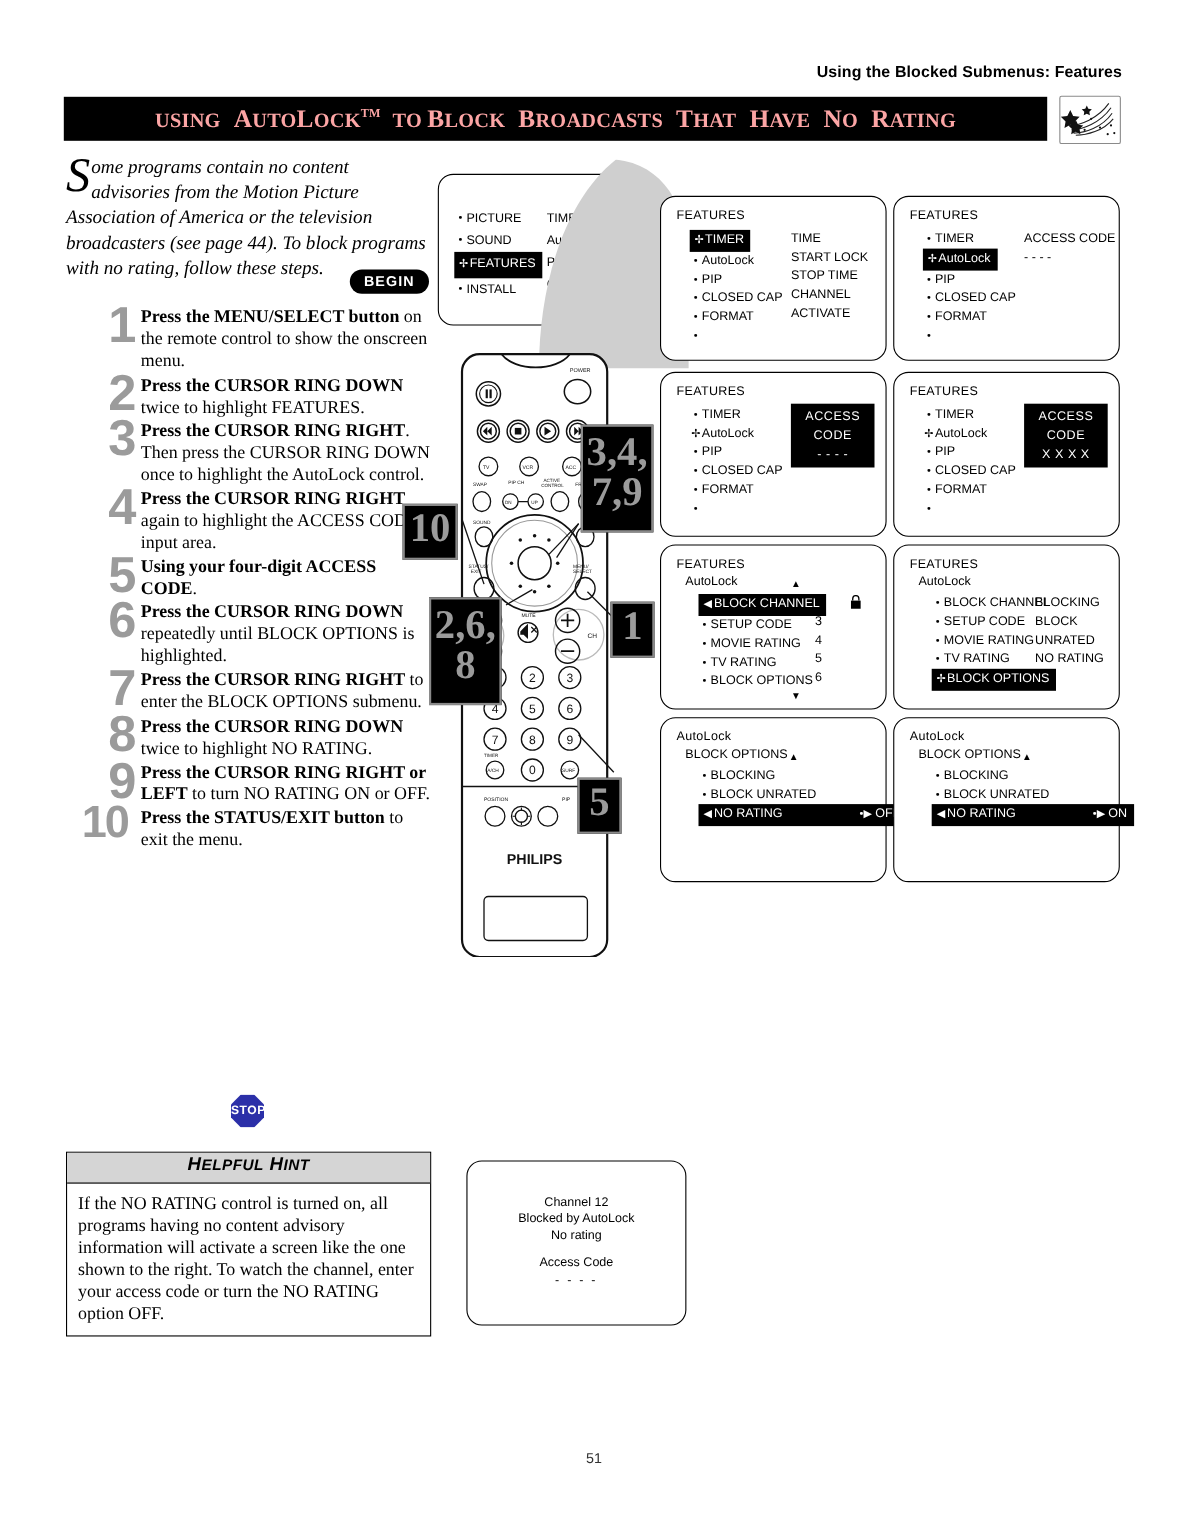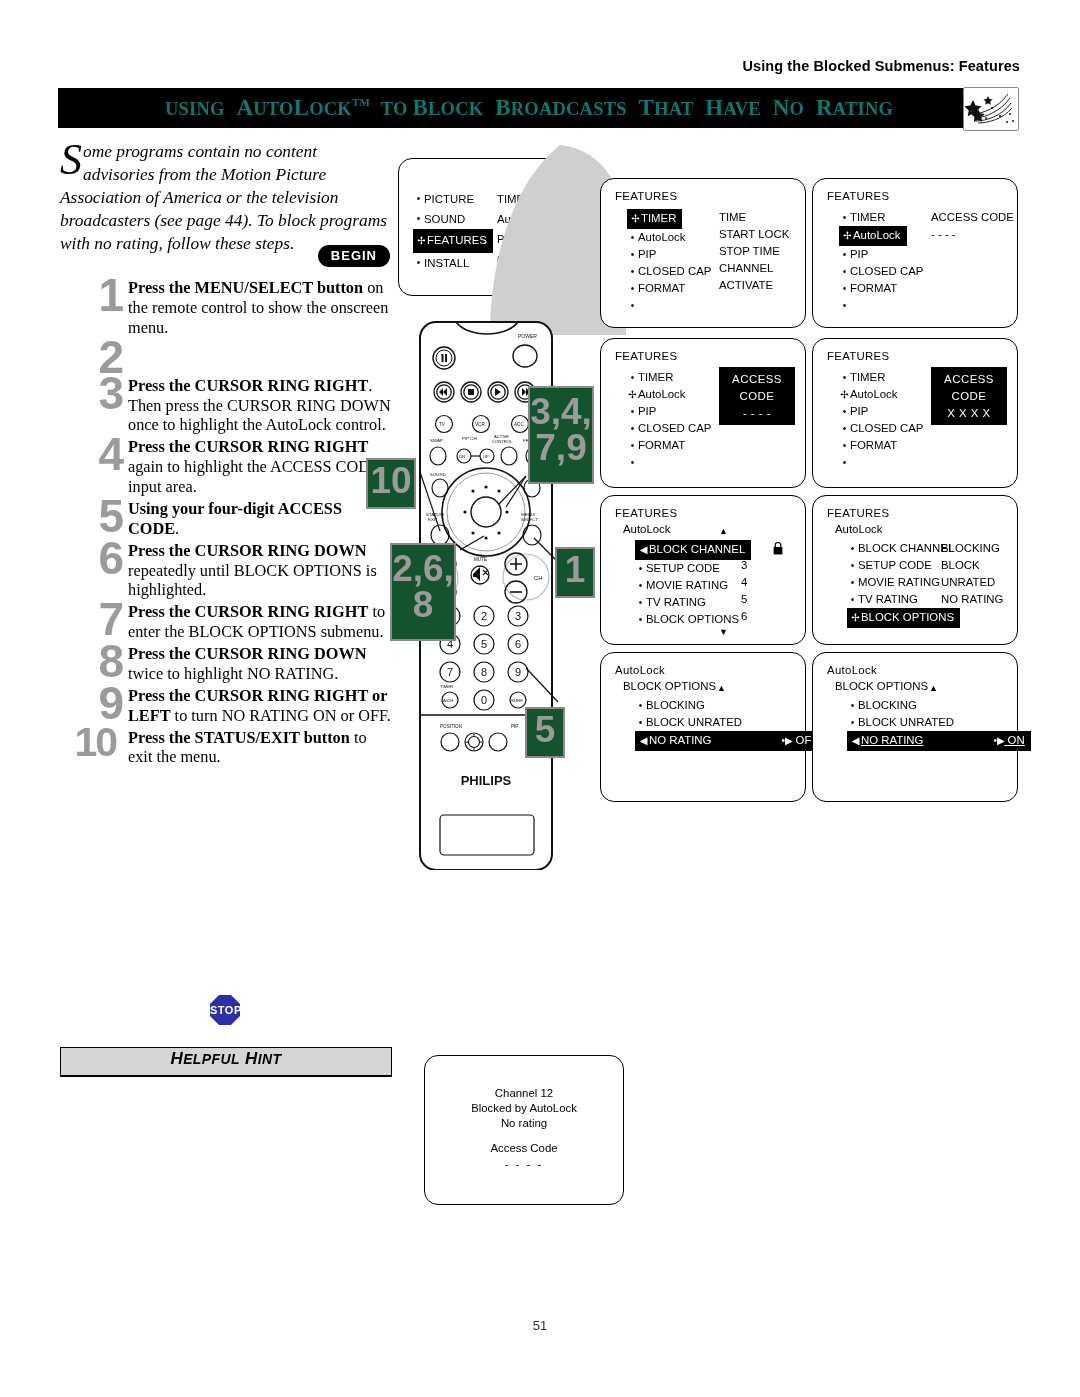--- a/index.html
+++ b/index.html
@@ -14,22 +14,22 @@
 
   
   .running-head{
     position:absolute;left:0;top:58px;width:1020px;
     text-align:right;
     font-family:"Liberation Sans", sans-serif;
     font-weight:bold;font-size:14.5px;letter-spacing:.1px;color:#000;
   }
   .title-bar{
     position:absolute;left:58px;top:88px;width:894px;height:40px;
-    background:#000;color:#0f766e;
-    display:flex;align-items:center;justify-content:center;padding-left:24px;
+    background:#000;color:#fca5a5;
+    display:flex;align-items:center;justify-content:center;
   }
   .title-bar .t{
     font-family:"Liberation Serif", serif;
     font-weight:bold;font-size:23px;letter-spacing:.2px;
     white-space:nowrap;
   }
   .title-bar .t .sc{font-size:18.5px;}
   .title-bar .t sup{font-size:11px;vertical-align:super;}
   .title-icon{
     position:absolute;left:963px;top:87px;width:54px;height:42px;
@@ -108,22 +108,22 @@
   .acbox{position:absolute;background:#000;color:#fff;text-align:center;
     font-size:11.4px;line-height:17px;padding-top:4px;letter-spacing:.5px;}
 
   
   #blocked{left:424px;top:1055px;width:198px;height:148px;}
   #blocked .b{position:absolute;left:0;right:0;text-align:center;font-size:11.4px;line-height:15px;}
 
   
   .remote-wrap{position:absolute;left:398px;top:300px;width:200px;height:570px;}
   .callout{
-    position:absolute;border:2px solid #8a8a8a;background:#14532d;
-    font-family:Liberation Sans, sans-serif;font-weight:bold;
+    position:absolute;border:2px solid #8a8a8a;background:#000000;
+    font-family:Liberation Serif, serif;font-weight:bold;
     color:#9b9b9b;text-align:center;line-height:.98;
   }
   #co-3479{left:528px;top:386px;width:62px;height:88px;font-size:37px;padding-top:6px;}
   #co-10{left:366px;top:458px;width:46px;height:44px;font-size:37px;padding-top:3px;}
   #co-268{left:390px;top:543px;width:62px;height:88px;font-size:37px;padding-top:6px;}
   #co-1{left:555px;top:547px;width:36px;height:44px;font-size:37px;padding-top:3px;}
   #co-5{left:525px;top:707px;width:36px;height:44px;font-size:37px;padding-top:3px;}
 
   .pagenum{
     position:absolute;left:0;top:1318px;width:1080px;text-align:center;
@@ -176,20 +176,21 @@
     <span class="begin">BEGIN</span>
   </div>
 
   <div class="steps" id="steps">
       <div class="step">
         <div class="num">1</div>
         <div class="txt"><b>Press the MENU/SELECT button</b> on the remote control to show the onscreen menu.</div>
       </div>
       <div class="step">
         <div class="num">2</div>
+        <div class="txt"><b>Press the CURSOR RING DOWN</b> twice to highlight FEATURES.</div>
       </div>
       <div class="step">
         <div class="num">3</div>
         <div class="txt"><b>Press the CURSOR RING RIGHT</b>. Then press the CURSOR RING DOWN once to highlight the AutoLock control.</div>
       </div>
       <div class="step">
         <div class="num">4</div>
         <div class="txt"><b>Press the CURSOR RING RIGHT</b> again to highlight the ACCESS CODE input area.</div>
       </div>
       <div class="step">
@@ -219,20 +220,21 @@
     </div>
 
   <div class="stop-wrap">
     <span class="stop">STOP</span>
   </div>
 
   <div class="hint">
     <div class="hh">
       <span>H</span><span class="sc">ELPFUL</span> <span>H</span><span class="sc">INT</span>
     </div>
+    <div class="hb">If the NO RATING control is turned on, all programs having no content advisory information will activate a screen like the one shown to the right. To watch the channel, enter your access code or turn the NO RATING option OFF.</div>
   </div>
 
   <div class="tv" id="mainmenu">
     <div class="col1" id="mm-col1">
         <div class="tvrow">
           <span class="bul">•</span>
           <span>PICTURE</span>
         </div>
         <div class="tvrow">
           <span class="bul">•</span>
@@ -485,21 +487,21 @@
         <div class="list" style="top: 44px; left: 34px;">
           <div class="tvrow">
             <span class="bul">•</span>
             <span>BLOCKING</span>
           </div>
           <div class="tvrow">
             <span class="bul">•</span>
             <span>BLOCK UNRATED</span>
           </div>
           <div class="tvrow">
-            <span class="hl" style="min-width: 160px; text-decoration: underline;"><span class="bul">◀</span>NO RATING<span style="display:inline-block;width:70px"></span><span class="bul">•▶</span> ON</span>
+            <span class="hl" style="min-width: 160px;"><span class="bul">◀</span>NO RATING<span style="display:inline-block;width:70px"></span><span class="bul">•▶</span> ON</span>
           </div>
         </div>
         <div style="position: absolute; left: 116px; top: 30px; font-size: 9px;">▲</div>
       </div>
     </div>
 
   <div class="tv" id="blocked">
     <div class="b" style="top:30px">Channel  12</div>
     <div class="b" style="top:45px">Blocked by AutoLock</div>
     <div class="b" style="top:60px">No  rating</div>

